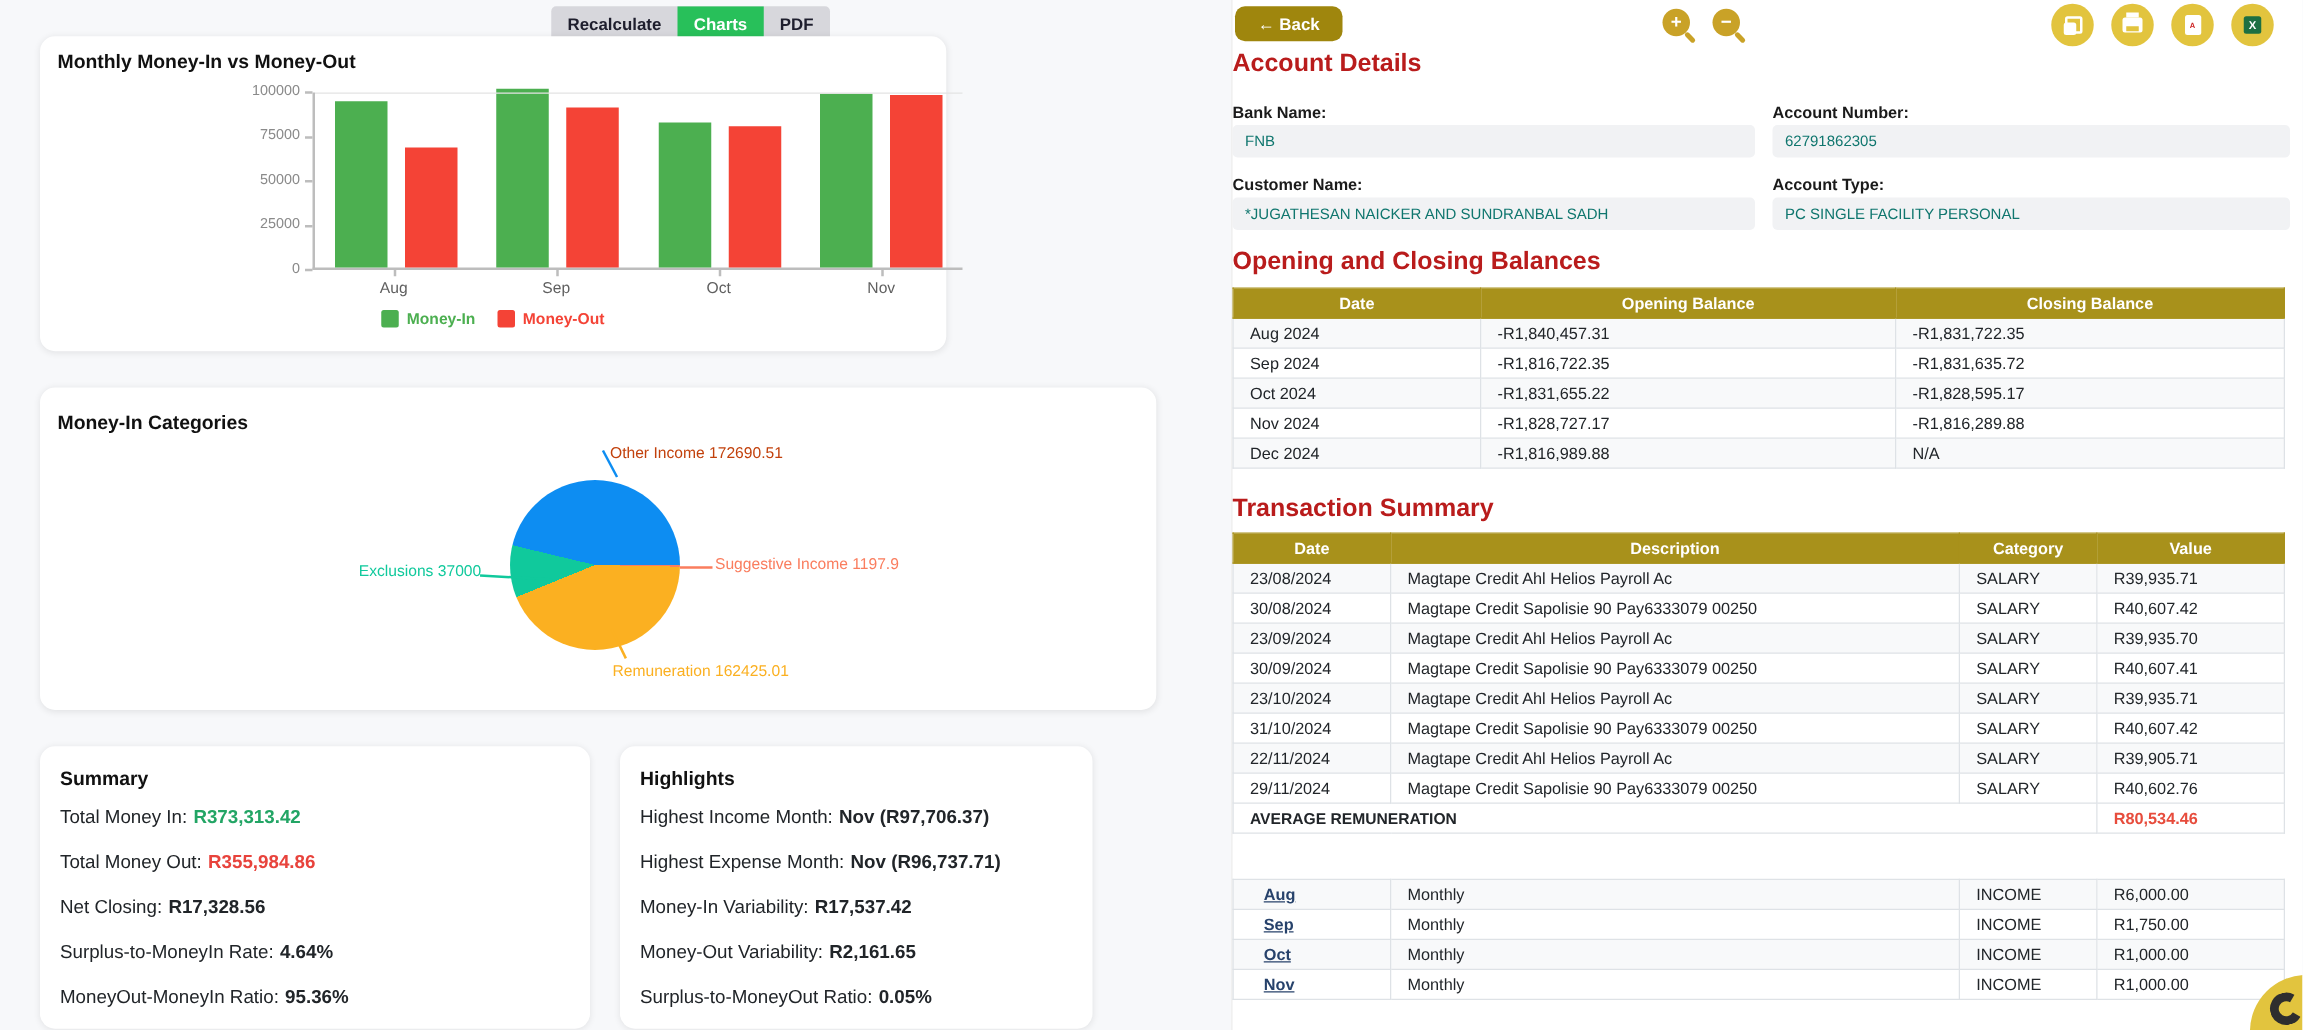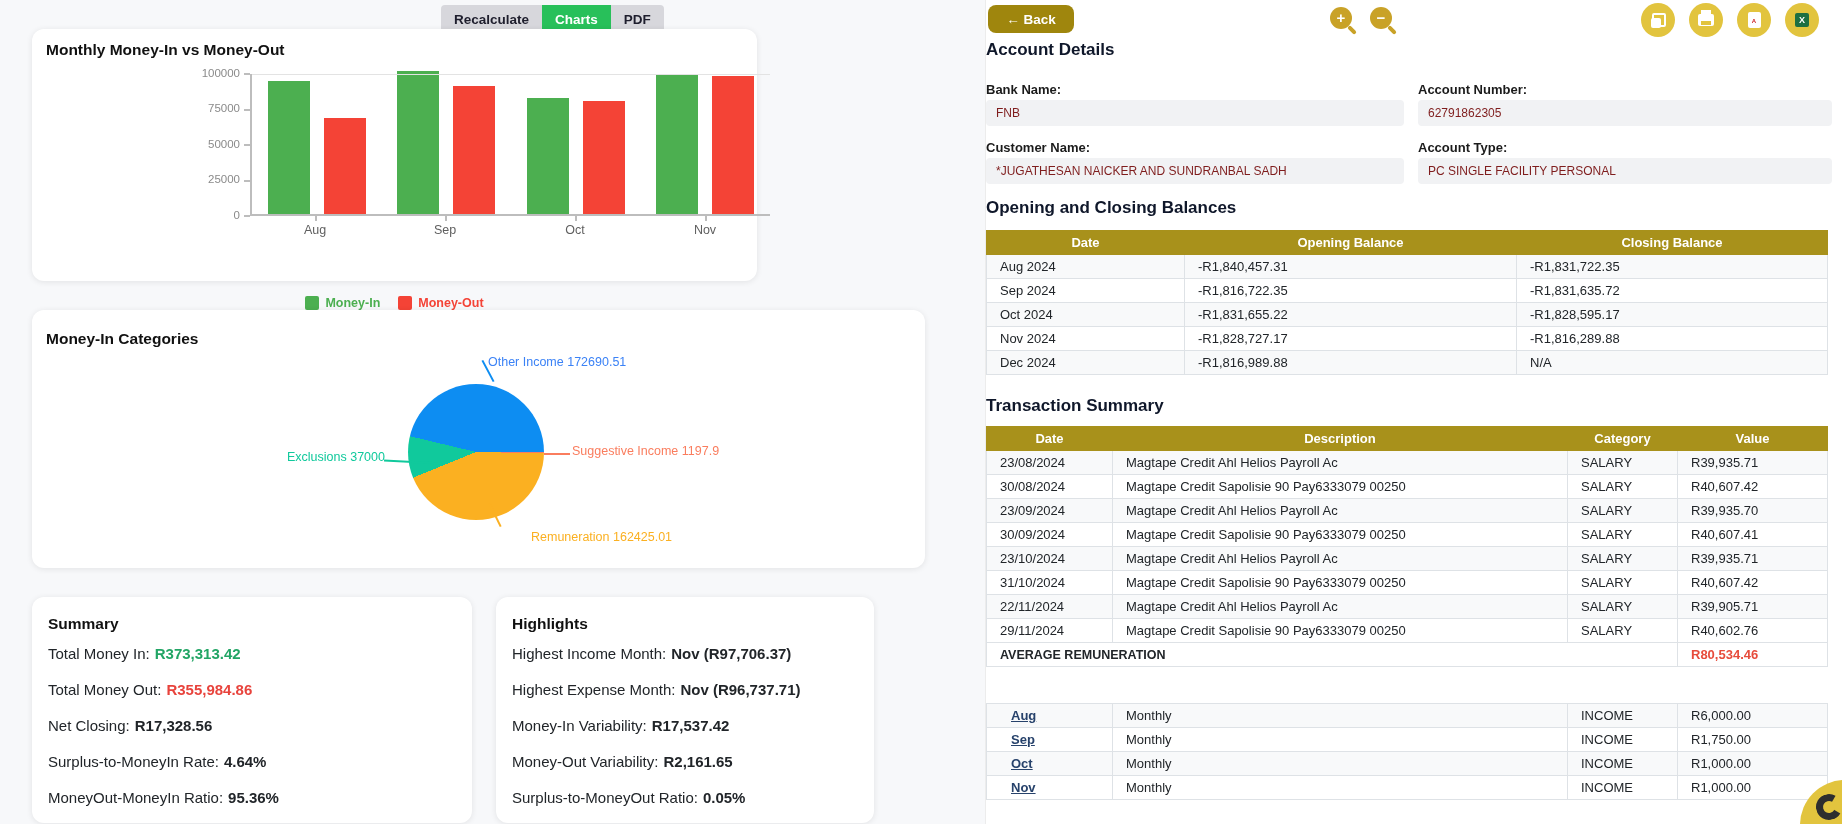--- a/index.html
+++ b/index.html
@@ -18,32 +18,32 @@
   .ylab:nth-of-type(1){top:38px}.ylab:nth-of-type(2){top:73px}.ylab:nth-of-type(3){top:109px}
   .ylab:nth-of-type(4){top:144px}.ylab:nth-of-type(5){top:180px}
   .ytick{position:absolute;left:212px;width:6px;height:2px;background:#bdbdbd;}
   .plot{position:absolute;left:218px;top:45px;width:520px;height:142px;border-left:2px solid #bdbdbd;border-bottom:2px solid #bdbdbd;display:flex;}
   .plot::before{content:'';position:absolute;left:0;right:0;top:0;border-top:1px solid #e3e3e3;}
   .bargroup{flex:1;display:flex;justify-content:center;align-items:flex-end;gap:14px;height:100%;}
   .bar{width:42px;}
   .xlabels{position:absolute;left:218px;top:194px;width:520px;display:flex;}
   .xlabels span{flex:1;text-align:center;font-size:12.5px;color:#5f5f5f;position:relative;}
   .xlabels span::before{content:'';position:absolute;top:-7px;left:50%;width:2px;height:5px;background:#bdbdbd;}
-  .legend{position:absolute;left:0;right:0;top:219px;display:flex;justify-content:center;gap:18px;align-items:center;margin-top:48px;}
+  .legend{position:absolute;left:0;right:0;top:219px;display:flex;justify-content:center;gap:18px;align-items:center;}
   .legend-item{display:flex;align-items:center;gap:6px;font-size:12.5px;font-weight:600;}
   .legend-swatch{width:14px;height:14px;border-radius:2px;display:inline-block;}
 
   .card-pie{left:32px;top:310px;width:893px;height:258px;}
   .pie-title{position:absolute;left:14px;top:20px;font-size:15.5px;font-weight:800;color:#111;}
   .pie{position:absolute;left:376px;top:74px;width:136px;height:136px;border-radius:50%;}
   .plabel{position:absolute;font-size:12.5px;white-space:nowrap;}
   .p-other{left:456px;top:45px;}
   .p-excl{left:255px;top:140px;}
   .p-sugg{left:540px;top:134px;}
-  .p-rem{left:458px;top:220px;margin-left:41px;}
+  .p-rem{left:458px;top:220px;}
   .pline{position:absolute;border-top:2px solid;}
   .l-other{left:444px;top:60px;width:24px;transform:rotate(62deg);}
   .l-excl{left:352px;top:151px;width:58px;transform:rotate(3deg);}
   .l-sugg{left:512px;top:143px;width:26px;}
   .l-rem{left:450px;top:204px;width:26px;transform:rotate(64deg);}
 
   .card-summary{left:32px;top:597px;width:440px;height:226px;}
   .card-high{left:496px;top:597px;width:378px;height:226px;}
   .panel-title{position:absolute;left:16px;top:18px;font-size:15.5px;font-weight:800;color:#111;}
   .line{position:absolute;left:16px;font-size:15px;color:#212529;white-space:nowrap;}
@@ -66,23 +66,23 @@
   .circ{position:absolute;top:3px;width:34px;height:34px;border-radius:50%;background:#e2c43e;cursor:pointer;display:flex;align-items:center;justify-content:center;}
   .c1{left:655px}.c2{left:703px}.c3{left:751px}.c4{left:799px}
   .ic-copy{position:relative;width:15px;height:15px;}
   .ic-copy::before{content:'';position:absolute;right:0;top:0;width:10px;height:10px;border:2px solid #fff;border-radius:2px;}
   .ic-copy::after{content:'';position:absolute;left:0;bottom:0;width:10px;height:10px;background:#fff;border-radius:2px;}
   .ic-print{position:relative;width:16px;height:12px;background:#fff;border-radius:2px;}
   .ic-print::before{content:'';position:absolute;left:3px;top:-4px;width:10px;height:4px;background:#fff;}
   .ic-print::after{content:'';position:absolute;left:3px;bottom:1px;width:10px;height:4px;background:#e2c43e;}
   .ic-pdf{position:relative;width:13px;height:16px;background:#fff;border-radius:2px;color:#c22;font-size:6px;font-weight:800;text-align:center;line-height:18px;}
   .ic-xls{width:14px;height:14px;background:#1d6f42;border-radius:2px;color:#fff;font-size:9px;font-weight:800;text-align:center;line-height:14px;}
-  .rh{position:absolute;left:0;font-size:17px;font-weight:800;color:#0f172a;}
+  .rh{position:absolute;left:0;font-size:20px;font-weight:800;color:#b91c1c;}
   .flabel{position:absolute;font-size:13px;font-weight:700;color:#1b1b1b;}
-  .fbox{position:absolute;height:26px;background:#f1f2f4;border-radius:4px;font-size:12px;color:#7f1d1d;line-height:26px;padding-left:10px;}
+  .fbox{position:absolute;height:26px;background:#f1f2f4;border-radius:4px;font-size:12px;color:#0f766e;line-height:26px;padding-left:10px;}
   table{border-collapse:collapse;table-layout:fixed;position:absolute;}
   th{background:#a8911b;color:#fff;font-size:13px;font-weight:700;height:24px;border:1px solid #a8911b;text-align:center;}
   td{height:24px;border:1px solid #dee2e6;font-size:13px;color:#212529;padding:0 13px;overflow:hidden;white-space:nowrap;}
   tr.alt td{background:#f8f9fa;}
   .avg-label{font-weight:800;font-size:12.5px;}
   .avg-value{color:#e74c3c;font-weight:800;margin-top:42px;}
   a.mlink{color:#27426b;font-weight:600;text-decoration:underline;cursor:pointer;}
   .mcell{padding-left:24px;}
   .fab{position:absolute;left:1800px;top:780px;width:90px;height:90px;border-radius:50%;background:#e2c43e;cursor:pointer;}
   .fab-glyph{position:absolute;left:16px;top:14px;width:26px;height:26px;border-radius:50%;border:7px solid #2e2e2e;border-right-color:transparent;transform:rotate(-15deg);}
@@ -146,21 +146,21 @@
     </div>
   </div>
 
   <div class="card card-pie">
     <div class="pie-title">Money-In Categories</div>
     <div class="pie" style="background: conic-gradient(from 90deg, rgb(250, 125, 94) 0%, rgb(250, 125, 94) 0.32%, rgb(251, 176, 33) 0.32%, rgb(251, 176, 33) 43.83%, rgb(16, 201, 156) 43.83%, rgb(16, 201, 156) 53.74%, rgb(13, 141, 242) 53.74%, rgb(13, 141, 242) 100%);"></div>
     <div class="pline l-other" style="border-top-color: rgb(13, 141, 242);"></div>
     <div class="pline l-excl" style="border-top-color: rgb(16, 201, 156);"></div>
     <div class="pline l-sugg" style="border-top-color: rgb(250, 125, 94);"></div>
     <div class="pline l-rem" style="border-top-color: rgb(251, 176, 33);"></div>
-    <span class="plabel p-other" style="color: #3b82f6;">Other Income 172690.51</span>
+    <span class="plabel p-other" style="color: #c2410c;">Other Income 172690.51</span>
     <span class="plabel p-excl" style="color: rgb(16, 201, 156);">Exclusions 37000</span>
     <span class="plabel p-sugg" style="color: rgb(250, 125, 94);">Suggestive Income 1197.9</span>
     <span class="plabel p-rem" style="color: rgb(251, 176, 33);">Remuneration 162425.01</span>
   </div>
 
   <div class="card card-summary">
     <div class="panel-title">Summary</div>
     <div class="line"><span>Total Money In:</span><b class="v-green">R373,313.42</b></div>
     <div class="line"><span>Total Money Out:</span><b class="v-red">R355,984.86</b></div>
     <div class="line"><span>Net Closing:</span><b>R17,328.56</b></div>

